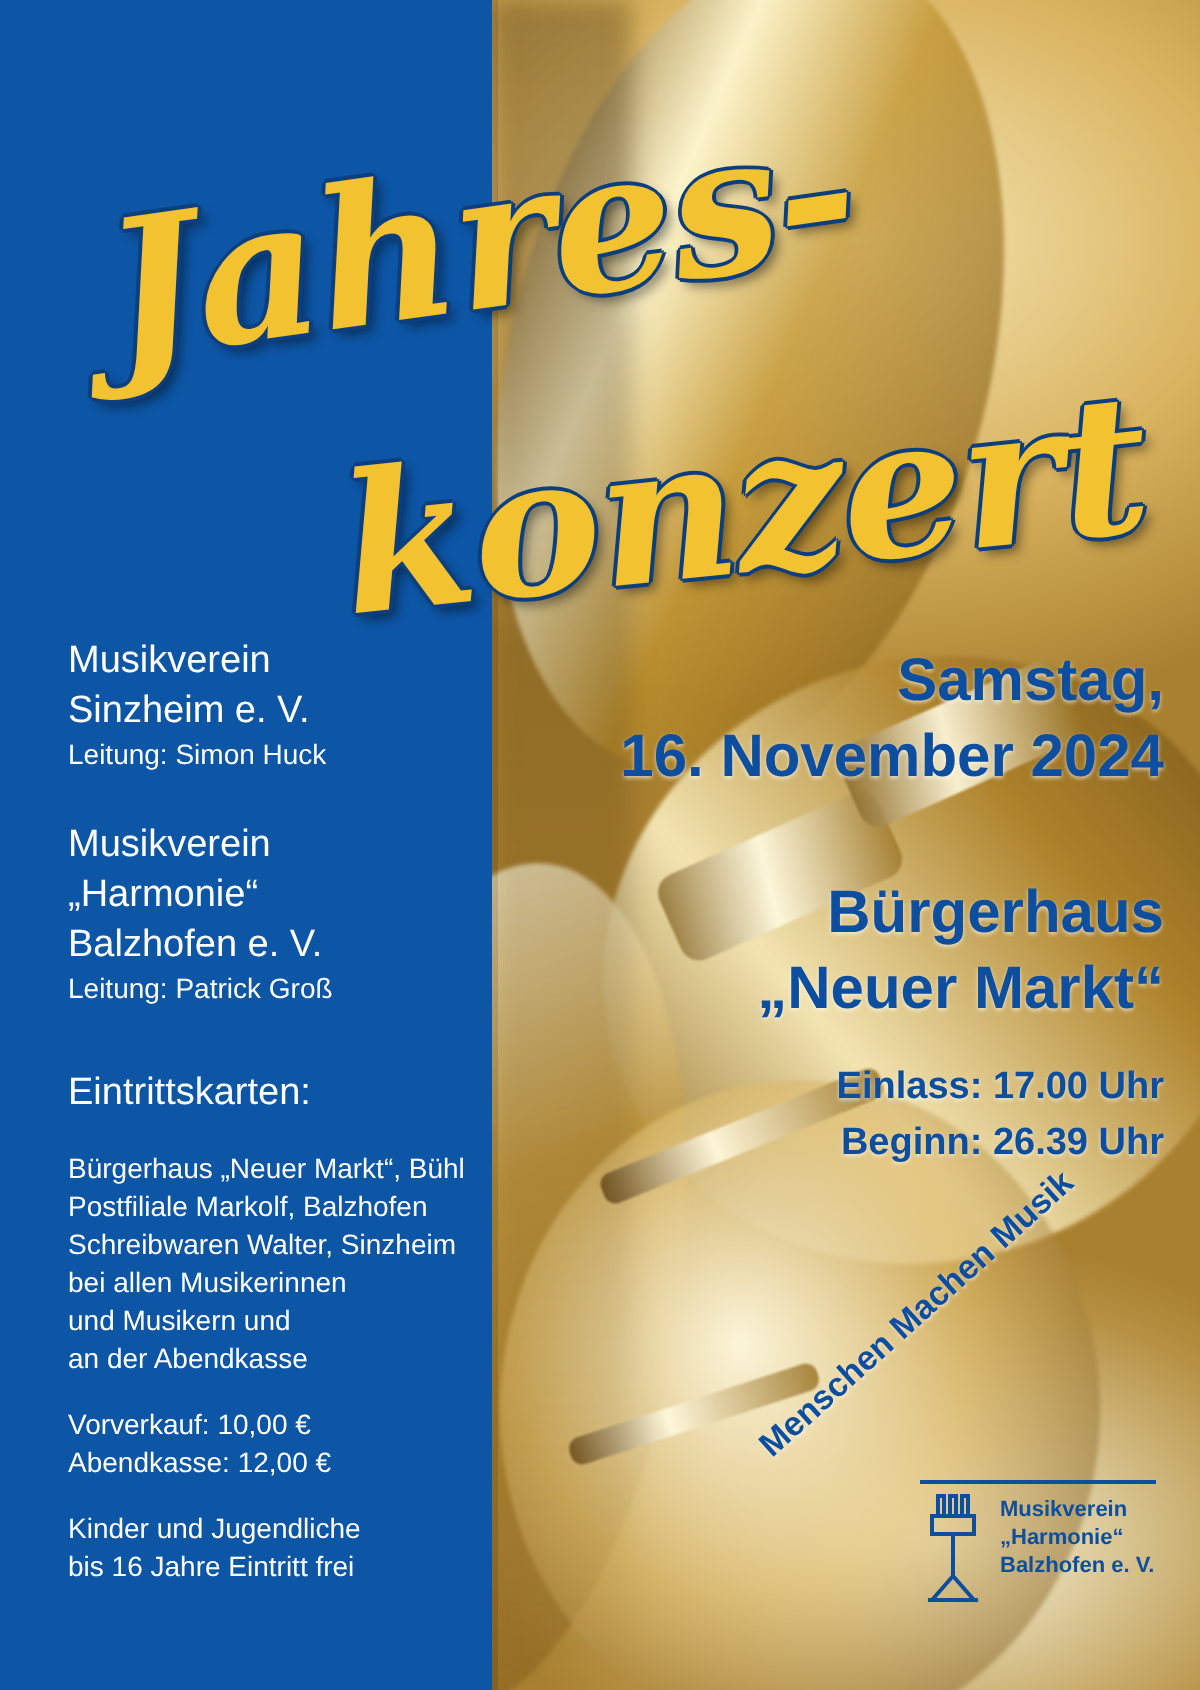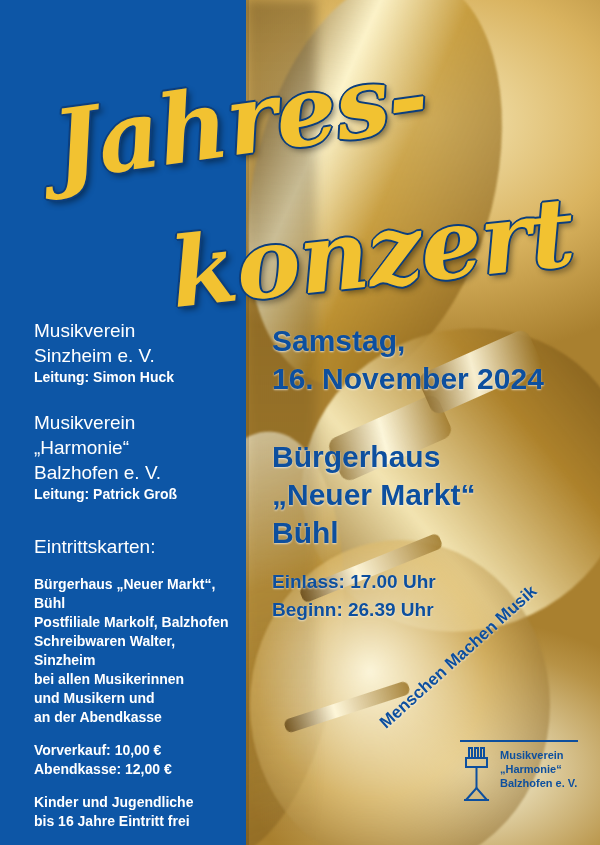--- a/index.html
+++ b/index.html
@@ -129,31 +129,31 @@
   }
   .blk { margin-bottom: 16px; }
   .big {
     font-size: 19px;
     line-height: 25px;
     font-weight: 400;
   }
   .small {
     font-size: 14px;
     line-height: 19px;
-    font-weight: 700;
+    font-weight: 400;
   }
   .gap-s { height: 7px; }
   .gap-m { height: 14px; }
 
   
   .rightcol {
     position: absolute;
     left: 272px; top: 322px;
     width: 310px;
-    text-align: left;
+    text-align: right;
     color: #0d4f9e;
     font-weight: 700;
   }
   .when {
     font-size: 30px;
     line-height: 38px;
     text-shadow: 0 1px 2px rgba(255,255,255,0.65);
   }
   .where {
     margin-top: 40px;
@@ -277,21 +277,20 @@
   </div>
 
   <div class="rightcol">
     <div class="when">
       <div>Samstag,</div>
       <div>16. November 2024</div>
     </div>
     <div class="where">
       <div>Bürgerhaus</div>
       <div>„Neuer Markt“</div>
-      <div>Bühl</div>
     </div>
     <div class="times">
       <div>Einlass: 17.00 Uhr</div>
       <div>Beginn: 26.39 Uhr</div>
     </div>
   </div>
 
   <div class="logo-area">
     <div class="slogan">Menschen Machen Musik</div>
     <div class="logo-rule"></div>

